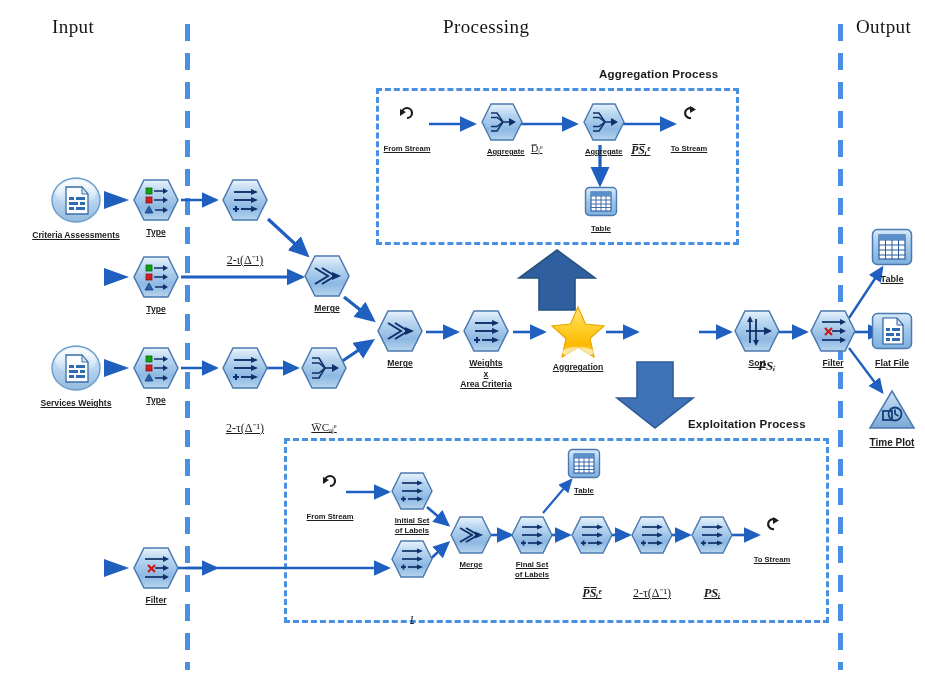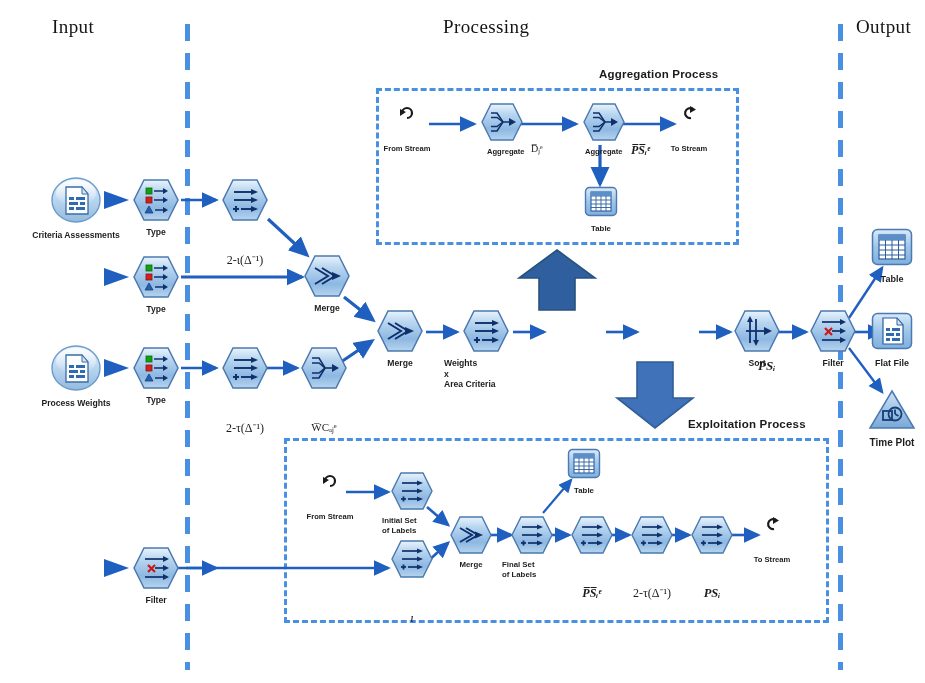--- a/index.html
+++ b/index.html
@@ -19,21 +19,21 @@
 
   
   .pbox{position:absolute;border:3px dashed #4a90e2;box-sizing:border-box;}
   .pbox-title{position:absolute;font-size:11.5px;font-weight:bold;
               color:#1b1b1b;white-space:nowrap;letter-spacing:.2px;}
 
   
   .node{position:absolute;}
   .node .cap{position:absolute;left:50%;transform:translateX(-50%);
              top:100%;margin-top:2px;font-size:8.6px;font-weight:bold;
-             color:#1d1d1d;white-space:nowrap;text-align:left;line-height:1.25;}
+             color:#1d1d1d;white-space:nowrap;text-align:center;line-height:1.25;text-decoration:underline;}
   .node .cap.two{white-space:normal;width:76px;}
   .node .cap.math{font-family:"Liberation Serif",serif;font-weight:normal;
                   font-size:12px;font-style:normal;margin-top:28px;}
 
   
   .conn{position:absolute;overflow:visible;}
 
   
   .bigarrow{position:absolute;}
 
@@ -234,21 +234,21 @@
       <path d="M32,11 L32,18 L38,18 Z" fill="#d7e6f5" stroke="#3a6ea8" stroke-width="1"></path>
       <g fill="#2e6bb0">
           <rect x="19" y="21" width="5" height="3"></rect>
           <rect x="26" y="21" width="9" height="3"></rect>
       <rect x="19" y="26" width="9" height="3"></rect>
           <rect x="30" y="26" width="5" height="3"></rect>
       <rect x="19" y="31" width="5" height="3"></rect>
           <rect x="26" y="31" width="9" height="3"></rect>
         </g>
     </svg>
-    <div class="cap">Process Weights</div>
+    <div class="cap">Services Weights</div>
   </div>
 
   <div class="node" style="left:117px;top:347px;">
     <svg width="46" height="42">
       <polygon points="11,1 35,1 45,21 35,41 11,41 1,21" fill="url(#gHex)" stroke="#4b79b0" stroke-width="1.5"></polygon>
       <rect x="13" y="9" width="6" height="6" fill="#12a012" stroke="#0a6b0a" stroke-width=".8"></rect>
       <rect x="13" y="18" width="6" height="6" fill="#d02020" stroke="#8d1212" stroke-width=".8"></rect>
       <polygon points="16,27 20,34 12,34" fill="#2560b0" stroke="#16407a" stroke-width=".8"></polygon>
       <g stroke="#10306b" stroke-width="1.5">
         <line x1="21" y1="12" x2="30" y2="12"></line>
@@ -383,20 +383,27 @@
       <g stroke="#10306b" stroke-width="2">
           <line x1="11" y1="30" x2="17" y2="30"></line>
           <line x1="14" y1="27" x2="14" y2="33"></line>
         </g>
     </svg>
     <div class="cap two" style="white-space:pre-line;width:84px;">Weights
 x
 Area Criteria</div>
   </div>
 
+  <div class="node" style="left:534px;top:305px;">
+    <svg width="56" height="54">
+      <polygon points="28,2 35.5,19 54,21 40,33.5 44,52 28,42.5 12,52 16,33.5 2,21 20.5,19" fill="url(#gStar)" stroke="#e8a700" stroke-width="1.2"></polygon>
+      <ellipse cx="28" cy="47" rx="16" ry="5" fill="#ffffff" opacity=".55"></ellipse>
+    </svg>
+    <div class="cap" style="margin-top:-1px;">Aggregation</div>
+  </div>
 
 
   <div class="node" style="left:718px;top:310px;">
     <svg width="46" height="42">
       <polygon points="11,1 35,1 45,21 35,41 11,41 1,21" fill="url(#gHex)" stroke="#4b79b0" stroke-width="1.5"></polygon>
       <g stroke="#10306b" stroke-width="1.8" fill="none">
         <line x1="16" y1="9" x2="16" y2="33"></line>
           <line x1="22" y1="9" x2="22" y2="33"></line>
         <line x1="12" y1="21" x2="32" y2="21"></line>
       </g>

